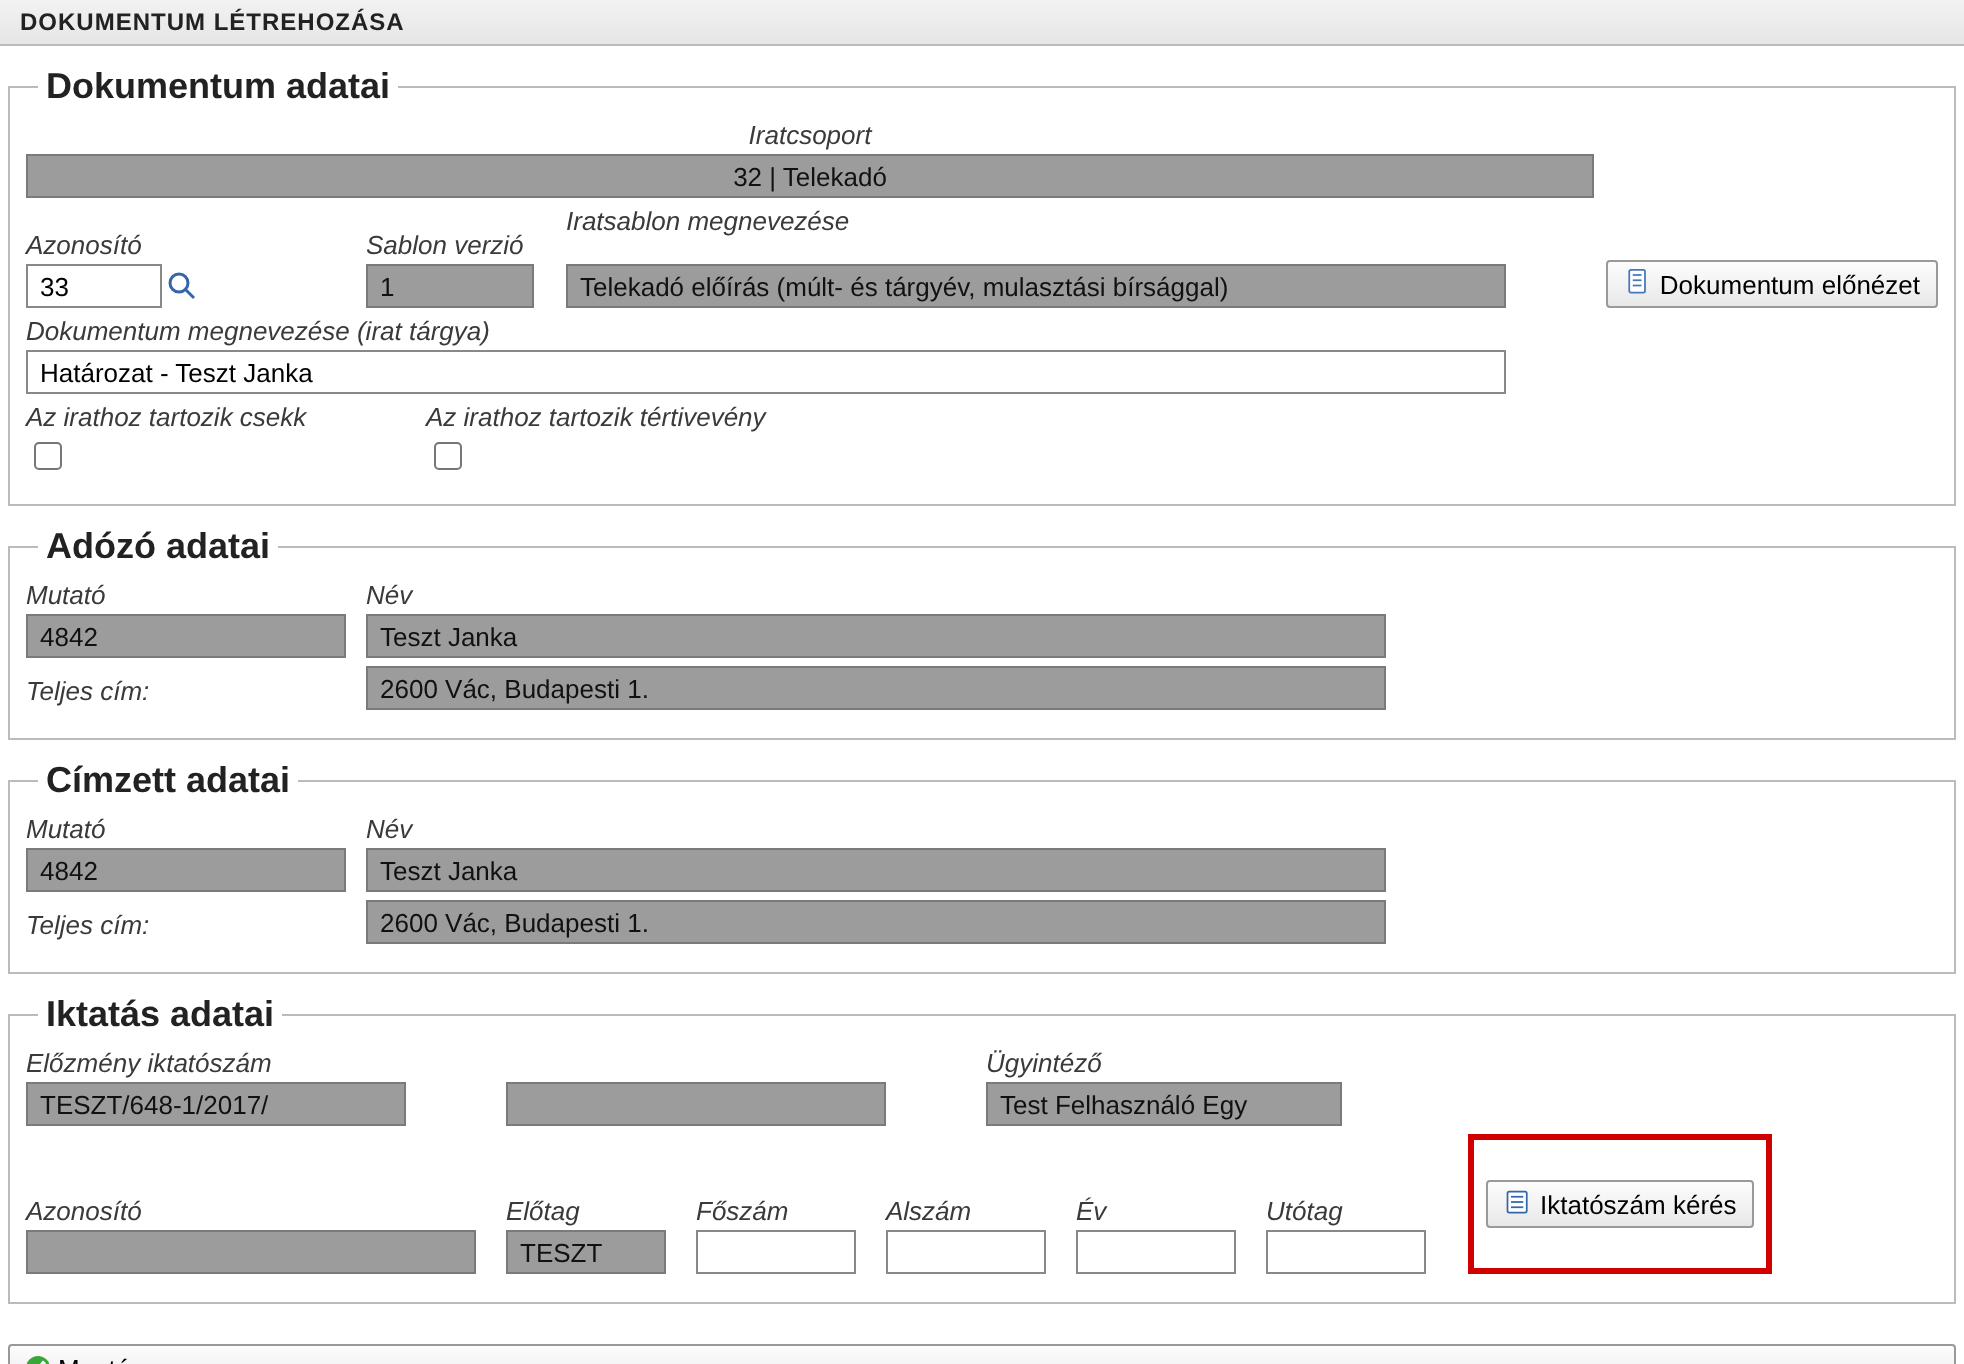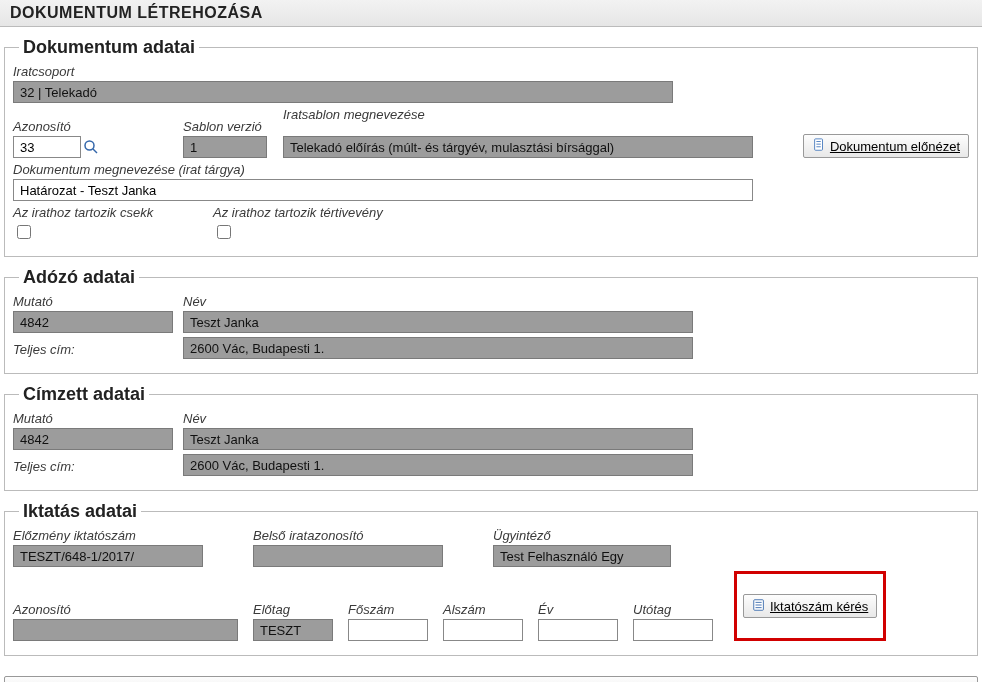--- a/index.html
+++ b/index.html
@@ -10,21 +10,21 @@
     font-size: 13px;
     background: #ffffff;
     color: #222;
     width: 982px;
   }
   .title-bar {
     background: linear-gradient(#f2f2f2, #e6e6e6);
     border-bottom: 1px solid #bbb;
     padding: 4px 10px;
     font-weight: bold;
-    font-size: 16px;
+    font-size: 12px;
     letter-spacing: 0.5px;
     color: #222;
   }
   .content {
     padding: 6px 4px 4px 4px;
   }
   fieldset {
     border: 1px solid #bbb;
     margin: 4px 0 10px 0;
     padding: 6px 8px 10px 8px;
@@ -69,21 +69,20 @@
     display: inline-flex;
     align-items: center;
     gap: 4px;
     background: linear-gradient(#fdfdfd, #e8e8e8);
     border: 1px solid #999;
     padding: 2px 8px;
     height: 24px;
     font-size: 13px;
     cursor: pointer;
     border-radius: 2px;
-    text-decoration: underline;
   }
   .btn svg { width: 14px; height: 14px; }
   .search-icon {
     display: inline-block;
     width: 16px; height: 16px;
     position: relative;
     cursor: pointer;
     margin-left: 2px;
     vertical-align: middle;
   }
@@ -121,23 +120,23 @@
 <body>
 
 <div class="title-bar">DOKUMENTUM LÉTREHOZÁSA</div>
 
 <div class="content">
 
 <fieldset>
   <legend>Dokumentum adatai</legend>
 
   <div class="row">
-    <div class="col" style="flex: 0 0 660px;">
+    <div class="col" style="flex: 0 0 660px; text-align: center;">
       <span class="label">Iratcsoport</span>
-      <span class="readonly-box" style="width:660px;">32 | Telekadó</span>
+      <span class="readonly-box" style="width:784px;">32 | Telekadó</span>
     </div>
   </div>
 
   <div class="row" style="align-items:flex-end;">
     <div class="col" style="width:100px;">
       <span class="label">Azonosító</span>
       <div style="display:flex;align-items:center;">
         <input type="text" class="editable" style="width: 68px;" value="33">
         <span class="search-icon">
           <svg viewBox="0 0 16 16">
@@ -235,21 +234,20 @@
 
 <fieldset>
   <legend>Iktatás adatai</legend>
 
   <div class="row">
     <div class="col" style="width:230px;">
       <span class="label">Előzmény iktatószám</span>
       <span class="readonly-box" style="width:190px;">TESZT/648-1/2017/</span>
     </div>
     <div class="col" style="width:230px;">
-      <span class="label">Belső iratazonosító</span>
       <span class="readonly-box" style="width:190px;"></span>
     </div>
     <div class="col" style="width:200px;">
       <span class="label">Ügyintéző</span>
       <span class="readonly-box" style="width:178px;">Test Felhasználó Egy</span>
     </div>
   </div>
 
   <div class="row" style="align-items:flex-end;">
     <div class="col" style="width:230px;">

